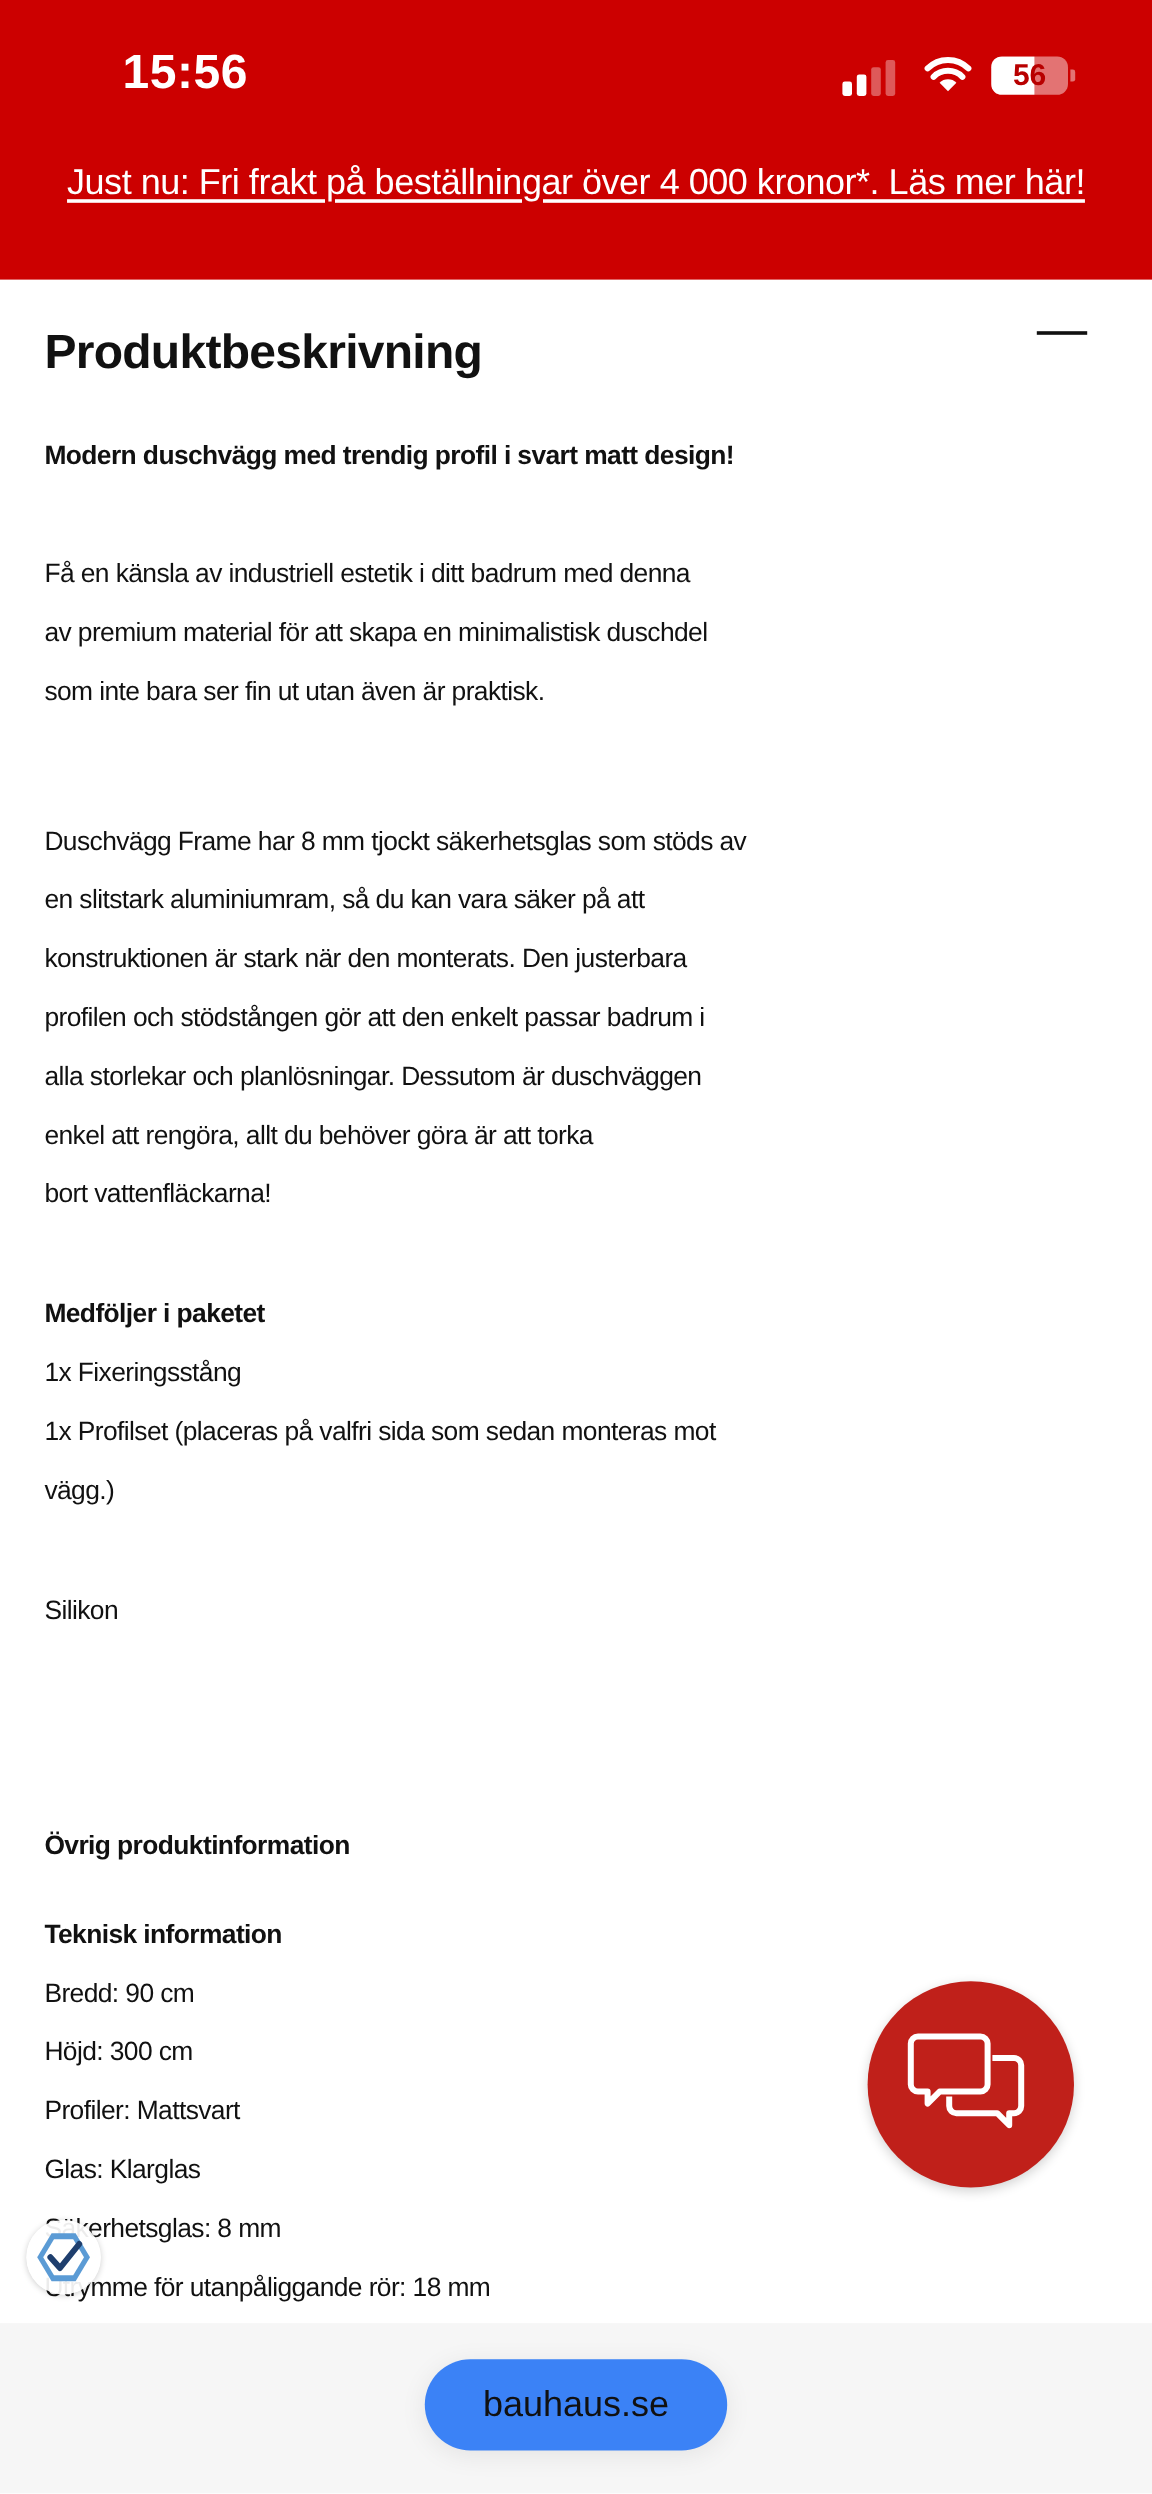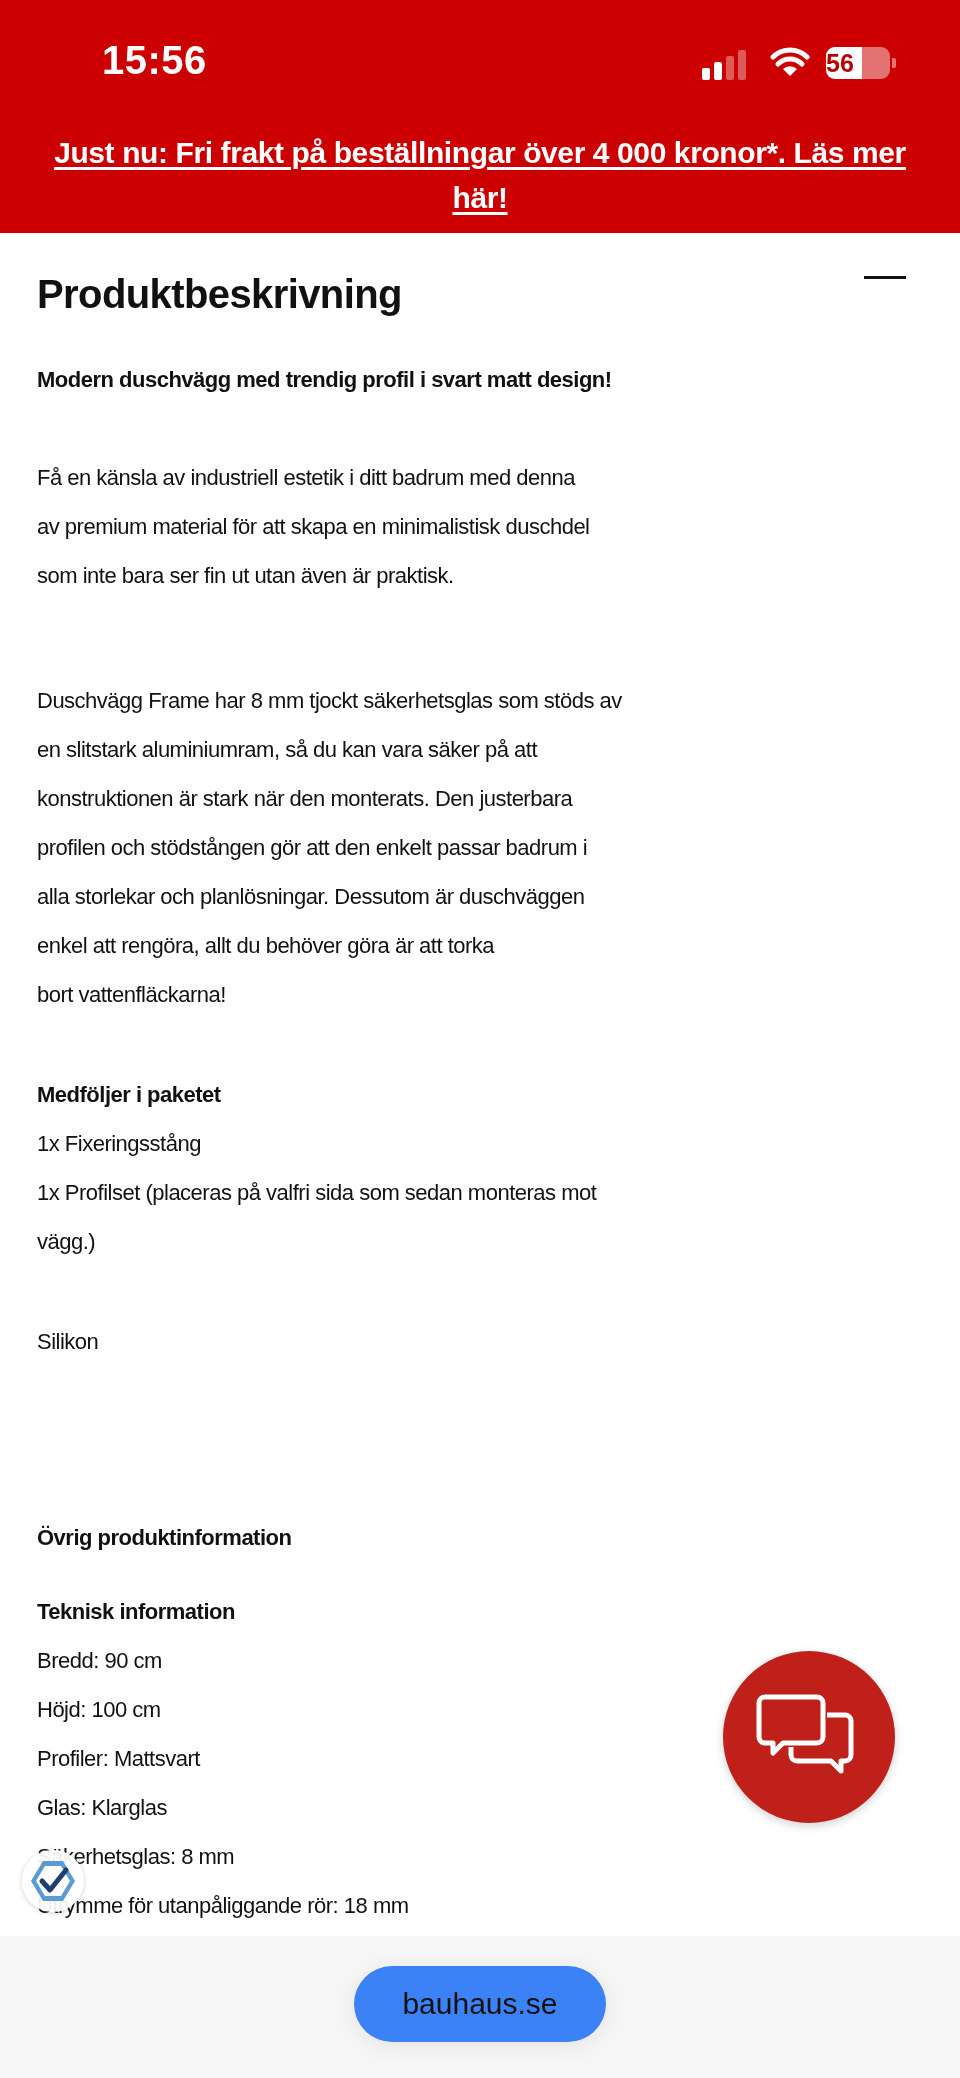--- a/index.html
+++ b/index.html
@@ -8,24 +8,24 @@
 
     .top-red { position: absolute; left: 0; top: 0; width: 960px; height: 233px; background: #cc0000; }
     .status-bar { position: absolute; left: 0; top: 0; width: 960px; height: 120px; }
     .time { position: absolute; left: 102px; top: 38px; font-size: 40px; font-weight: 600; color: #fff; letter-spacing: 0.5px; font-family: "Liberation Sans", sans-serif; }
     .signal { position: absolute; left: 702px; top: 50px; width: 50px; height: 30px; }
     .signal span { position: absolute; bottom: 0; width: 8px; border-radius: 2px; background: #fff; }
     .wifi { position: absolute; left: 770px; top: 46px; width: 40px; height: 32px; }
     .battery { position: absolute; left: 826px; top: 47px; width: 72px; height: 32px; }
     .battery .body { position: absolute; left: 0; top: 0; width: 64px; height: 32px; border-radius: 9px; background: rgba(255,255,255,0.45); overflow: hidden; }
     .battery .fill { position: absolute; left: 0; top: 0; width: 36px; height: 32px; background: #fff; }
-    .battery .pct { position: absolute; left: 0; top: 0; width: 64px; height: 20px; line-height: 32px; font-size: 25px; font-weight: 700; color: #b80000; font-family: "Liberation Sans", sans-serif; }
+    .battery .pct { position: absolute; left: 0; top: 0; width: 64px; height: 20px; text-align: center; line-height: 32px; font-size: 25px; font-weight: 700; color: #b80000; font-family: "Liberation Sans", sans-serif; }
     .battery .nub { position: absolute; left: 66px; top: 11px; width: 4px; height: 10px; border-radius: 0 2px 2px 0; background: rgba(255,255,255,0.45); }
 
-    .promo { position: absolute; left: 40px; top: 130px; width: 880px; text-align: center; color: #fff; font-weight: 700; font-size: 30px; line-height: 45px; text-decoration: underline; text-underline-offset: 4px; font-family: "Liberation Sans", sans-serif; letter-spacing: -0.4px; }
+    .promo { position: absolute; left: 40px; top: 130px; width: 880px; text-align: center; color: #fff; font-weight: 400; font-size: 30px; line-height: 45px; text-decoration: underline; text-underline-offset: 4px; font-family: "Liberation Sans", sans-serif; letter-spacing: -0.4px; }
 
     .content { position: absolute; left: 37px; top: 233px; width: 890px; }
     .section-head { position: absolute; left: 0; top: 17px; width: 870px; height: 56px; }
     .section-title { position: absolute; left: 0; top: 0; font-size: 40px; font-weight: 700; line-height: 56px; letter-spacing: -0.6px; margin-top: 16px; }
     .collapse-icon { position: absolute; left: 827px; top: 26px; width: 42px; height: 3px; background: #111; }
 
     .txt { position: absolute; left: 0; width: 880px; font-size: 22px; line-height: 49px; letter-spacing: -0.5px; color: #111; }
     .b { font-weight: 700; }
 
     .chat-fab { position: absolute; left: 723px; top: 1651px; width: 172px; height: 172px; border-radius: 50%; background: #c0201a; box-shadow: 0 3px 10px rgba(0,0,0,0.18); }
@@ -101,21 +101,21 @@
 
   <div class="txt" style="top:1084px;">
     <div>Silikon</div>
   </div>
 
   <div class="txt b" style="top:1280px;">Övrig produktinformation</div>
 
   <div class="txt" style="top:1354px;">
     <div class="b">Teknisk information</div>
     <div>Bredd: 90 cm</div>
-    <div>Höjd: 100 cm</div>
+    <div>Höjd: 300 cm</div>
     <div>Profiler: Mattsvart</div>
     <div>Glas: Klarglas</div>
     <div>Säkerhetsglas: 8 mm</div>
     <div>Utrymme för utanpåliggande rör: 18 mm</div>
   </div>
 </div>
 
 <div class="chat-fab">
   <svg width="110" height="100" viewBox="0 0 110 100">
     <path d="M10 8 h52 a6 6 0 0 1 6 6 v34 a6 6 0 0 1 -6 6 h-34 l-10 10 v-10 h-8 a6 6 0 0 1 -6 -6 v-34 a6 6 0 0 1 6 -6 z" fill="none" stroke="#fff" stroke-width="5" stroke-linejoin="round"></path>

